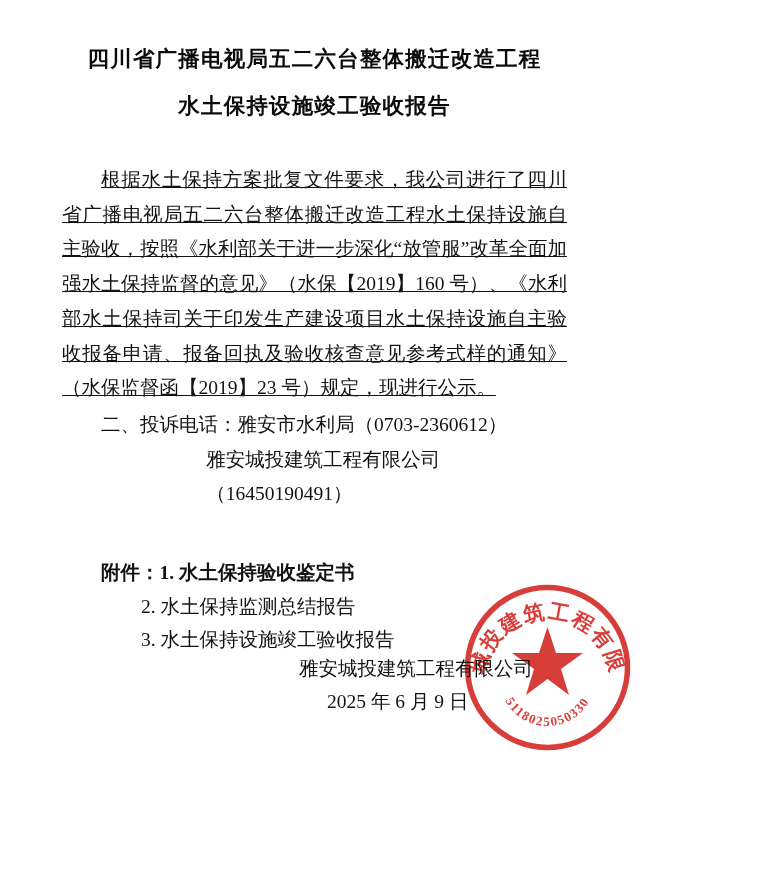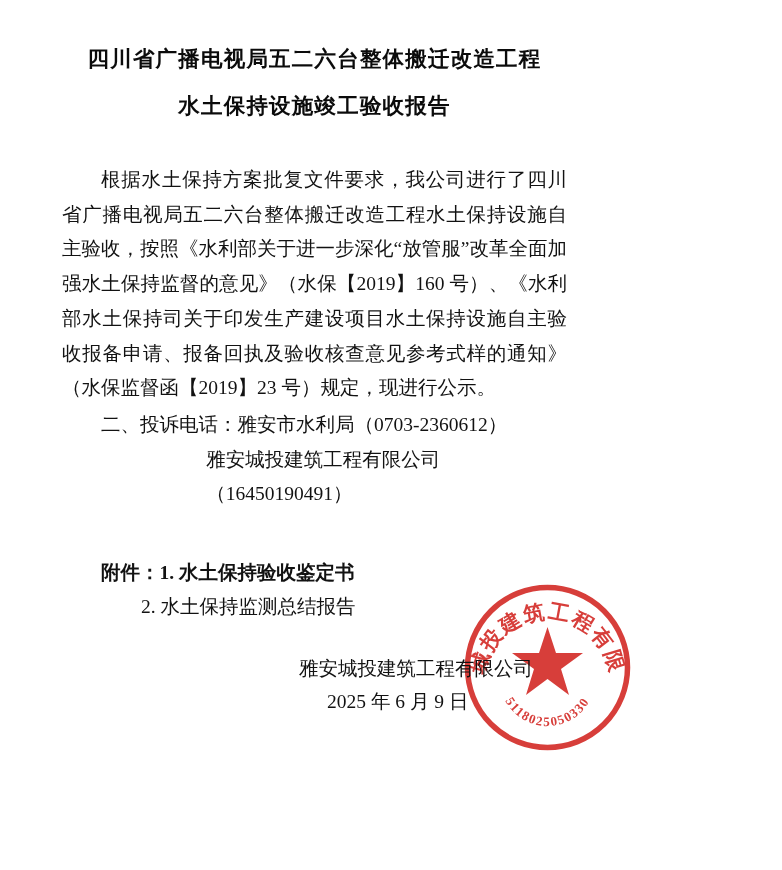--- a/index.html
+++ b/index.html
@@ -39,20 +39,21 @@
     margin-top: 16px;
   }
 
   .body-block {
     margin: 42px 62px 0 62px;
     font-size: 19.5px;
     line-height: 1.78;
     text-align: justify;
     text-justify: inter-ideograph;
     color: #121212;
+    text-decoration: underline;
   }
   .para {
     text-indent: 2em;
     margin: 0;
   }
 
   .list-block {
     margin: 2px 62px 0 62px;
     font-size: 19.5px;
     line-height: 1.78;
@@ -130,20 +131,21 @@
   </div>
 
   <div class="list-block">
     <p class="list-item">二、投诉电话：雅安市水利局（0703-2360612）</p>
     <p class="list-sub">雅安城投建筑工程有限公司（16450190491）</p>
   </div>
 
   <div class="attach-block">
     <p class="attach-first">附件：1. 水土保持验收鉴定书</p>
     <p class="attach-rest">2. 水土保持监测总结报告</p>
+    <p class="attach-rest">3. 水土保持设施竣工验收报告</p>
   </div>
 
   <div class="seal">
     <svg width="185" height="185" viewBox="0 0 185 185" xmlns="http://www.w3.org/2000/svg">
       <defs>
         <path id="arcpath" d="M 30 99 A 63 63 0 0 1 155 99" fill="none"></path>
         <path id="arcbottom" d="M 45 110 A 48 48 0 0 0 140 110" fill="none"></path>
       </defs>
       <circle cx="92.5" cy="92.5" r="80" fill="none" stroke="#d42e2a" stroke-width="5.5"></circle>
       <g fill="#d42e2a">

